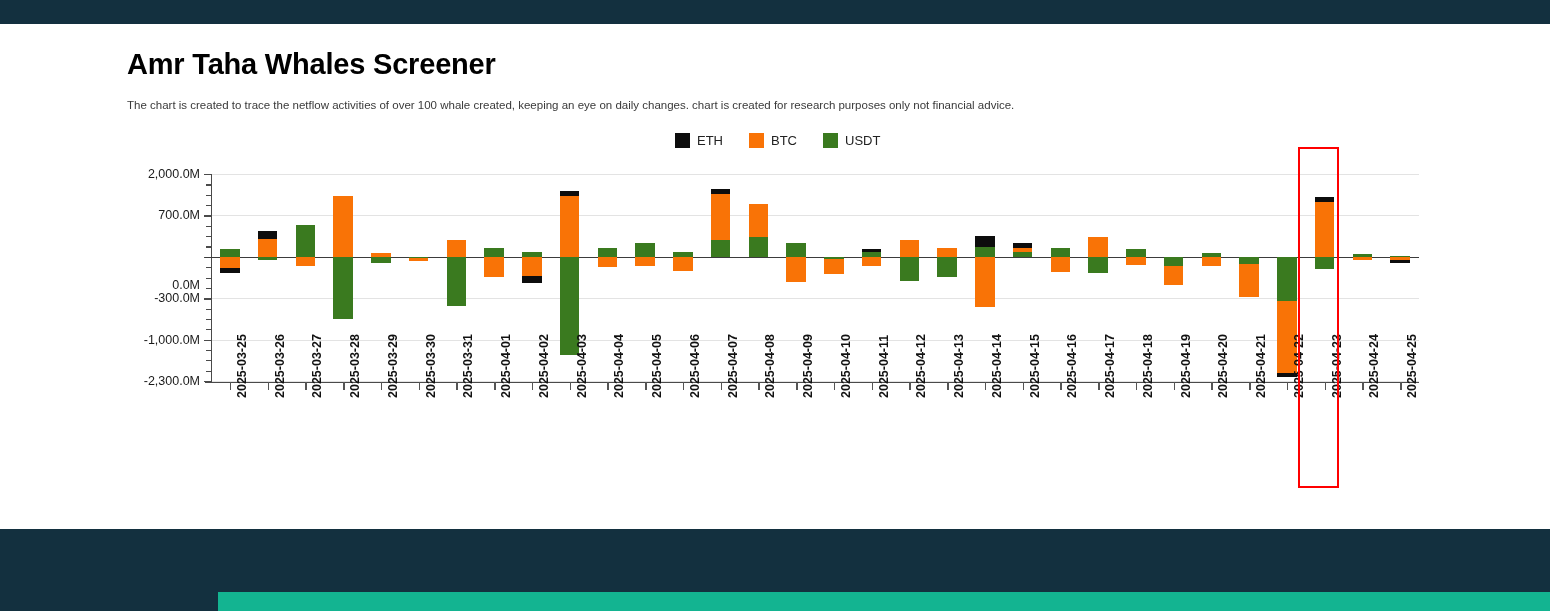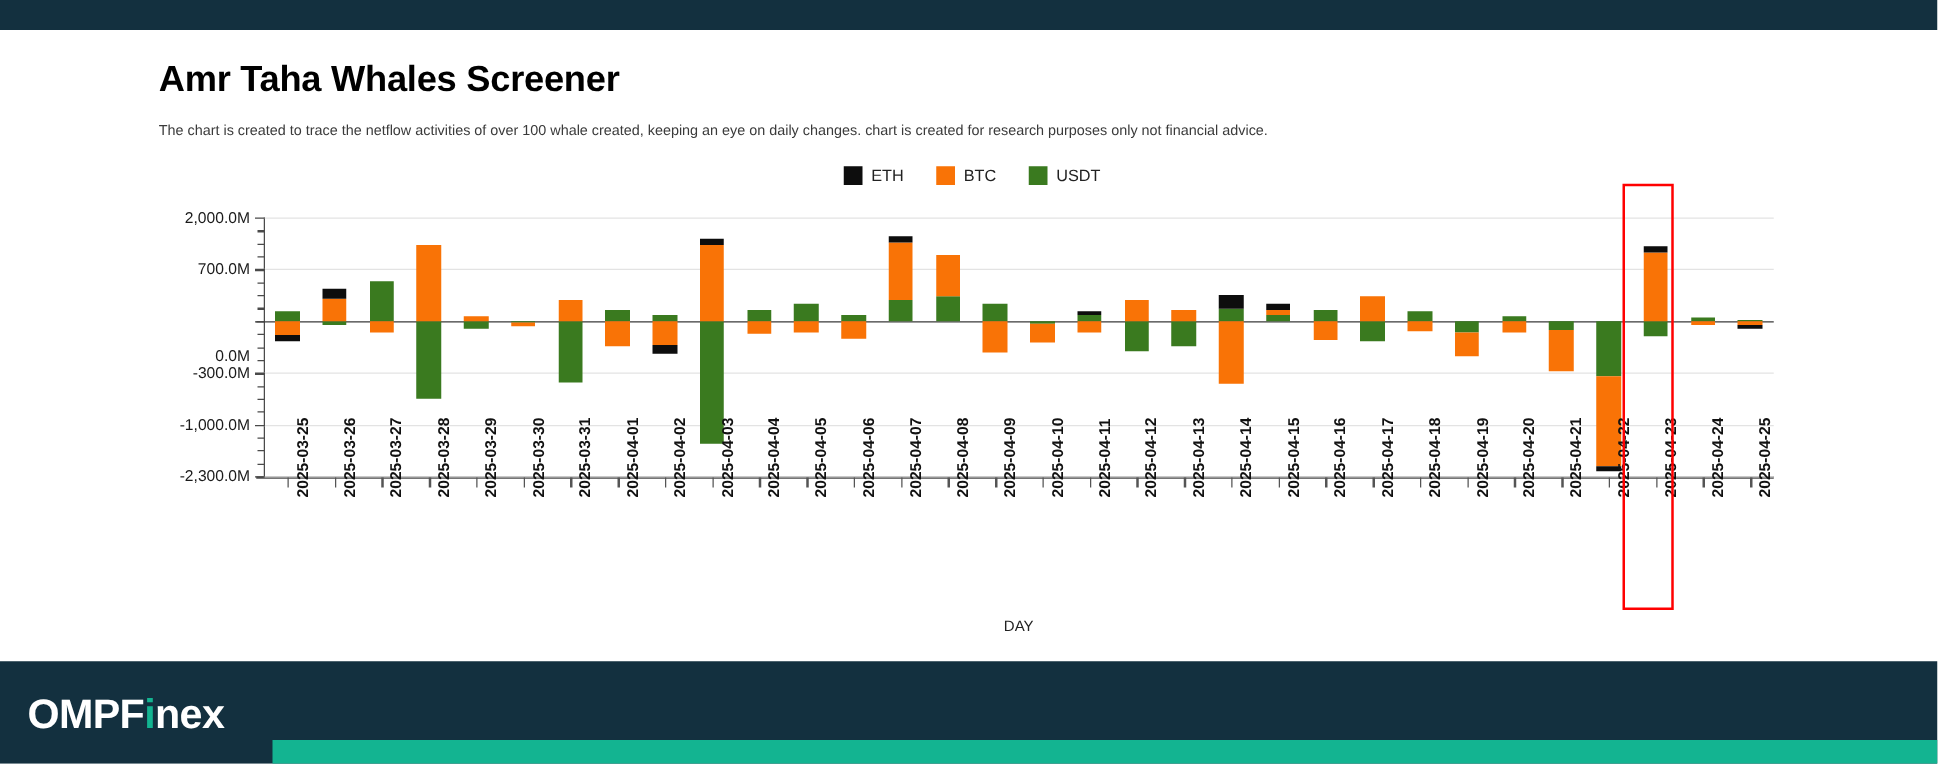--- a/index.html
+++ b/index.html
@@ -156,21 +156,20 @@
       </div>
       <div class="legend-item">
         <span class="legend-swatch" style="background: rgb(58, 122, 31);"></span>
         <span class="legend-label">USDT</span>
       </div>
     </div>
 
   <div class="plot" id="plot">
     <div class="yaxis-line"></div>
     <div class="xaxis-line"></div>
-    <div class="axis-title">DAY</div>
   <div class="gridline" style="top: 0px;"></div>
       <div class="ytick" style="top: 0px;"></div>
       <div class="ylabel" style="top: 0px;">2,000.0M</div>
       <div class="gridline" style="top: 41.4px;"></div>
       <div class="ytick" style="top: 41.4px;"></div>
       <div class="ylabel" style="top: 41.4px;">700.0M</div>
       <div class="ytick" style="top: 82.8px;"></div>
       <div class="ylabel" style="top: 99px; margin-top: 12px;">0.0M</div>
       <div class="gridline" style="top: 124.2px;"></div>
       <div class="ytick" style="top: 124.2px;"></div>
@@ -399,15 +398,14 @@
         <div class="seg eth" style="top: 86.112px; height: 2.484px;"></div>
       </div>
       <div class="xtick" style="left: 1189.12px;"></div>
       <div class="xlabel" style="left: 1194.12px;">2025-04-25</div>
     </div>
 
   <div class="highlight-box"></div>
 
   <div class="footer-bar"></div>
   <div class="footer-accent"></div>
-  <div class="brand"><span>OMPF</span><span class="accent">i</span><span>nex</span></div>
 
 </div>
 
 </body></html>

